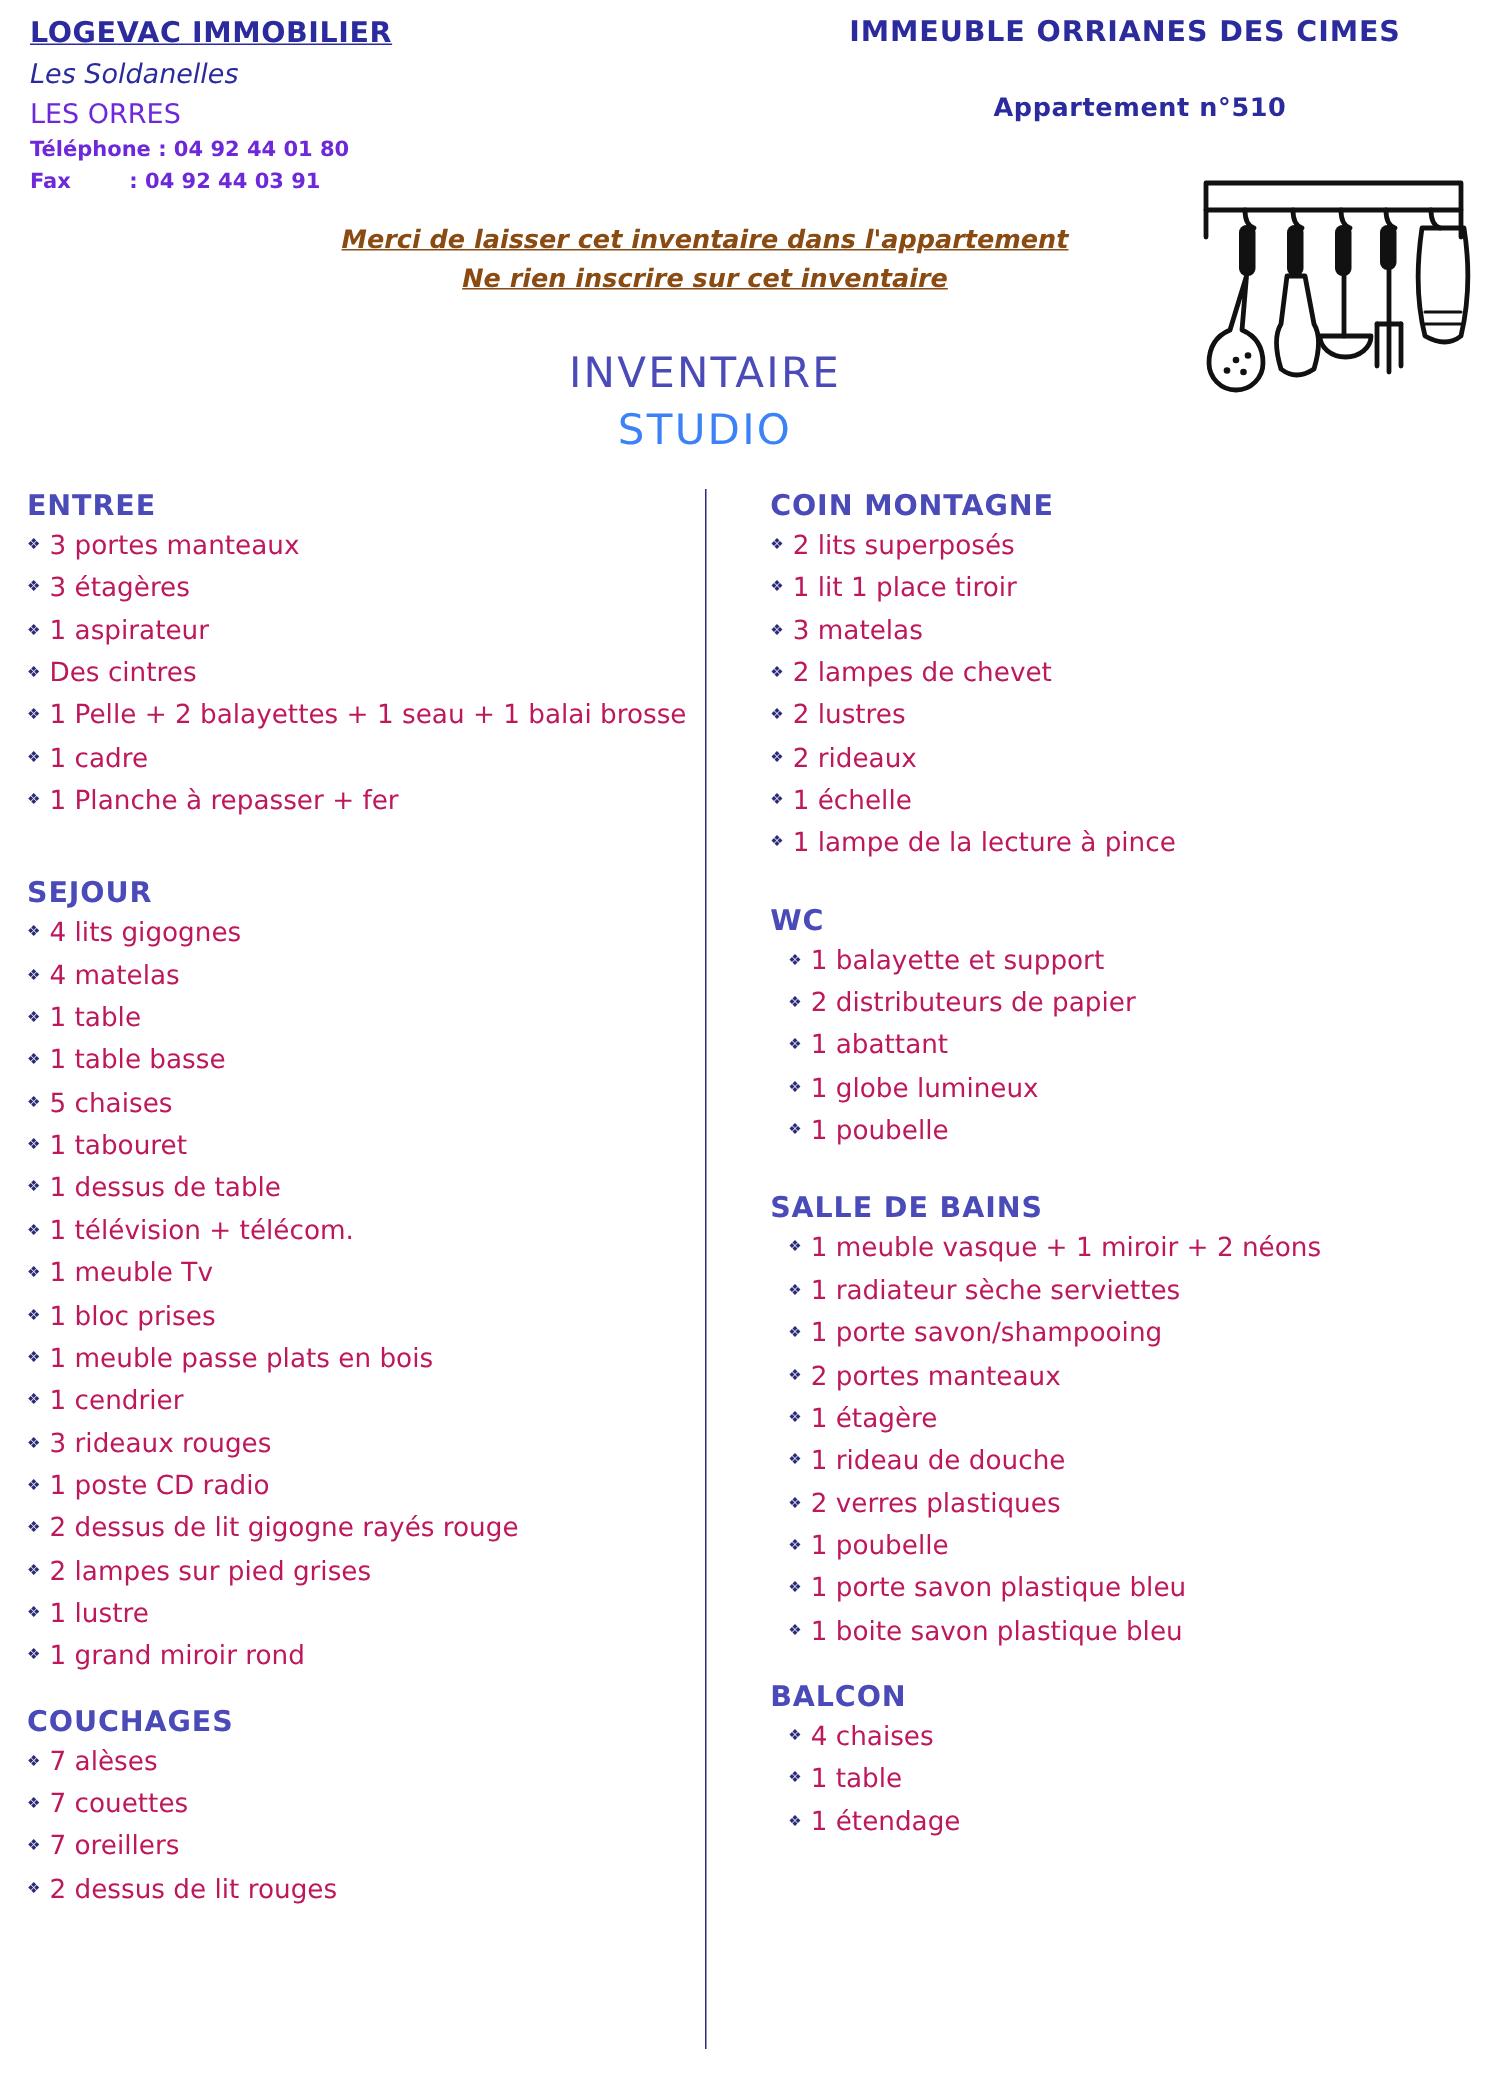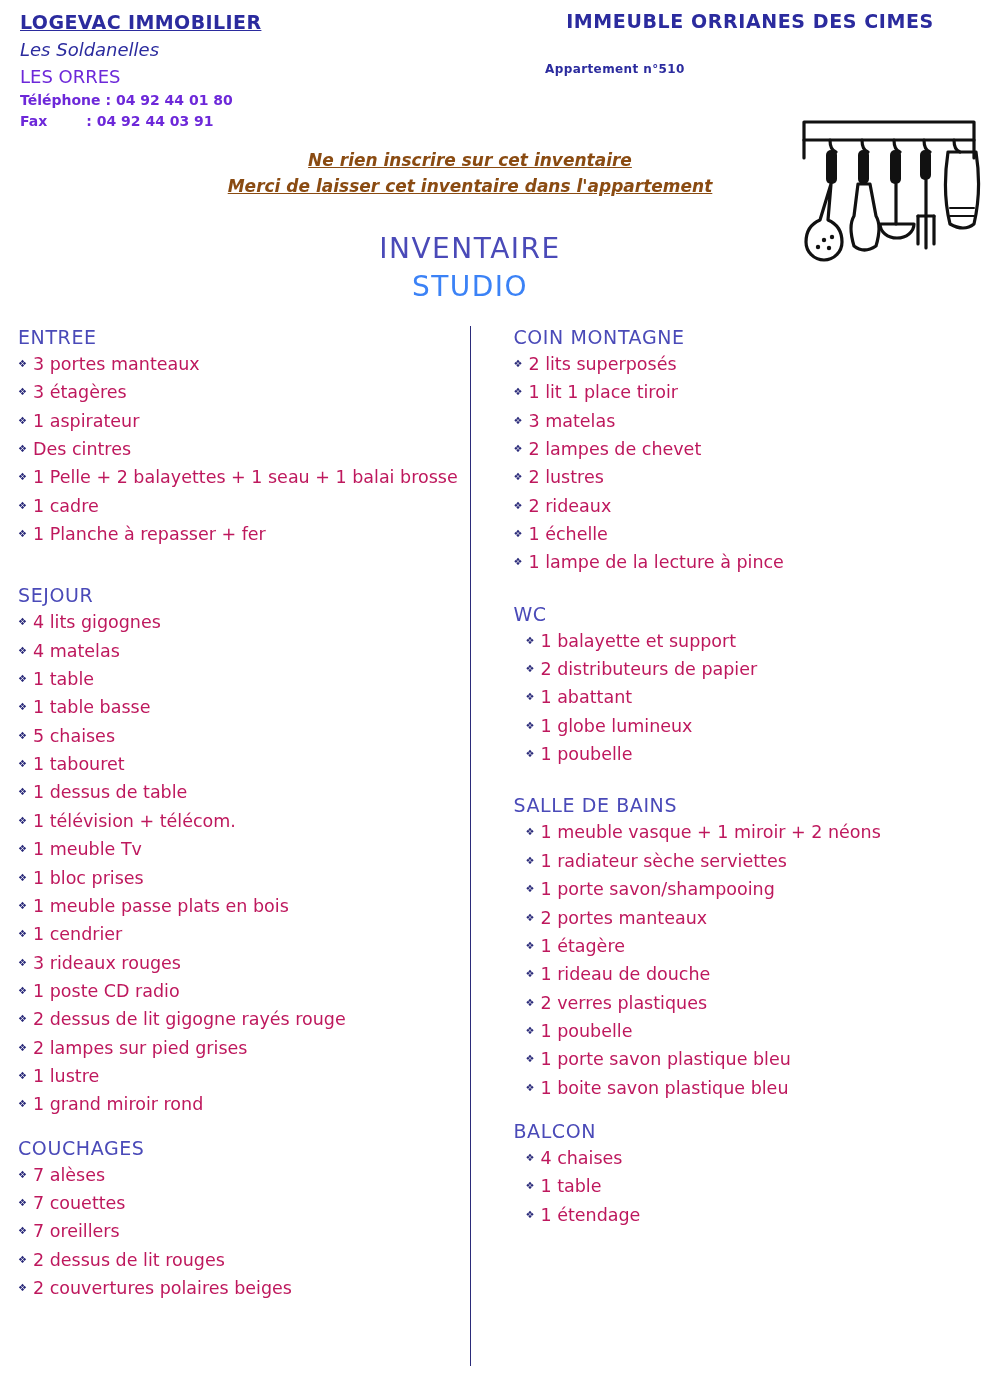--- a/index.html
+++ b/index.html
@@ -66,22 +66,22 @@
     font-size: 19px;
     font-weight: bold;
     color: #2b2b9e;
     letter-spacing: .6px;
   }
   .apartment {
     position: absolute;
     top: 62px;
     left: 545px;
     width: 430px;
-    text-align: left;
-    font-size: 12px;
+    text-align: center;
+    font-size: 17px;
     font-weight: bold;
     color: #2b2b9e;
     letter-spacing: .4px;
   }
   .notice {
     position: absolute;
     top: 148px;
     left: 150px;
     width: 640px;
     text-align: center;
@@ -148,21 +148,21 @@
   .col-right {
     width: 592px;
     padding: 0 0 0 28px;
   }
 
   .section {
     margin-bottom: 6px;
   }
   .section-title {
     font-size: 19px;
-    font-weight: normal;
+    font-weight: bold;
     color: #4a4ab8;
     letter-spacing: .6px;
     margin-bottom: 2px;
   }
   .section-title.indent {
     padding-left: 14px;
   }
   ul.items {
     list-style: none;
     margin: 0;
@@ -204,22 +204,22 @@
     <div class="agency-name">LOGEVAC IMMOBILIER</div>
     <div class="agency-sub">Les Soldanelles</div>
     <div class="agency-city">LES ORRES</div>
     <div class="contact-line">Téléphone : 04 92 44 01 80</div>
     <div class="contact-line">Fax        : 04 92 44 03 91</div>
 
     <div class="building-title">IMMEUBLE ORRIANES DES CIMES</div>
     <div class="apartment">Appartement n°510</div>
 
     <div class="notice">
+      <div>Merci de laisser cet inventaire dans l'appartement</div>
       <div>Ne rien inscrire sur cet inventaire</div>
-      <div>Merci de laisser cet inventaire dans l'appartement</div>
     </div>
 
     <div class="doc-title">
       <div class="l1">INVENTAIRE</div>
       <div class="l2">STUDIO</div>
     </div>
 
     <div class="utensils">
       <svg viewBox="0 0 186 160" width="186" height="160" fill="none" stroke="#111111" stroke-width="3.2" stroke-linecap="round" stroke-linejoin="round">
 
@@ -304,21 +304,20 @@
 
       <div class="gap-sm"></div>
 
       <div class="section">
         <div class="section-title">COUCHAGES</div>
         <ul class="items">
           <li>7 alèses</li>
           <li>7 couettes</li>
           <li>7 oreillers</li>
           <li>2 dessus de lit rouges</li>
-          <li>2 couvertures polaires beiges</li>
         </ul>
       </div>
 
     </div>
 
     <div class="divider"></div>
 
     <div class="col col-right">
 
       <div class="section">

